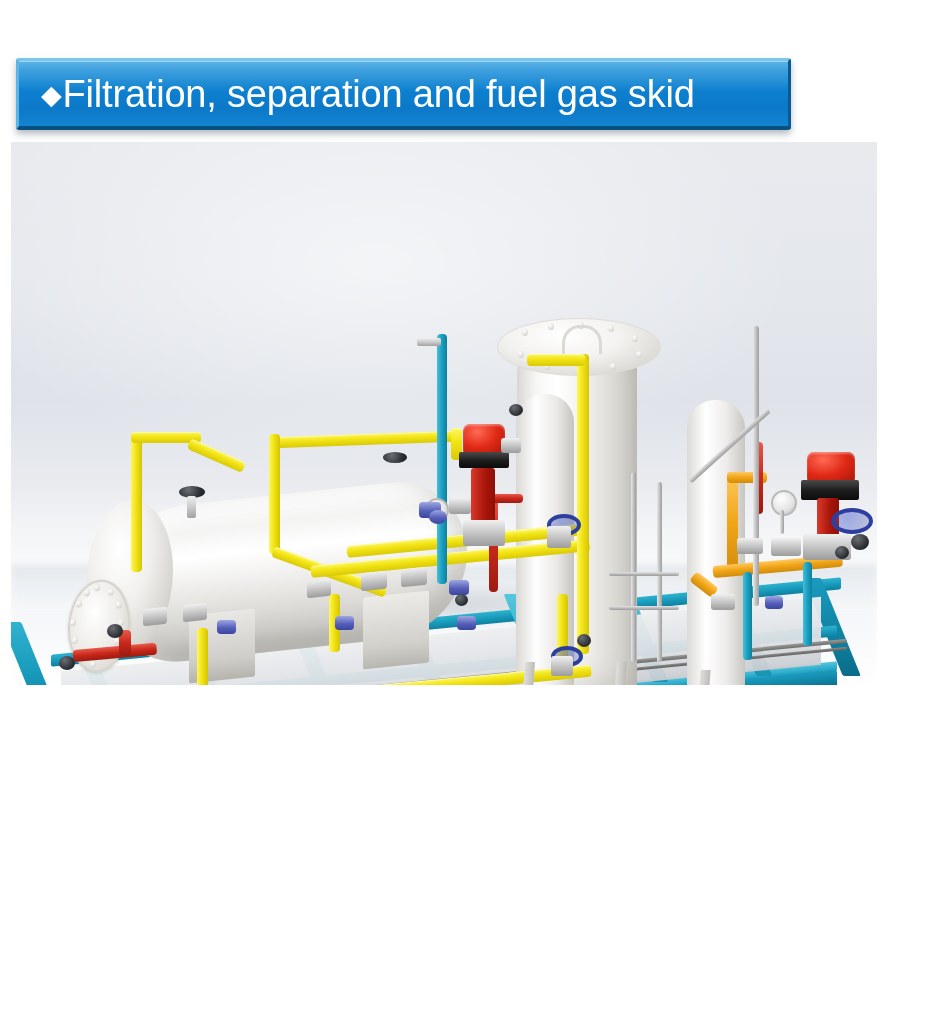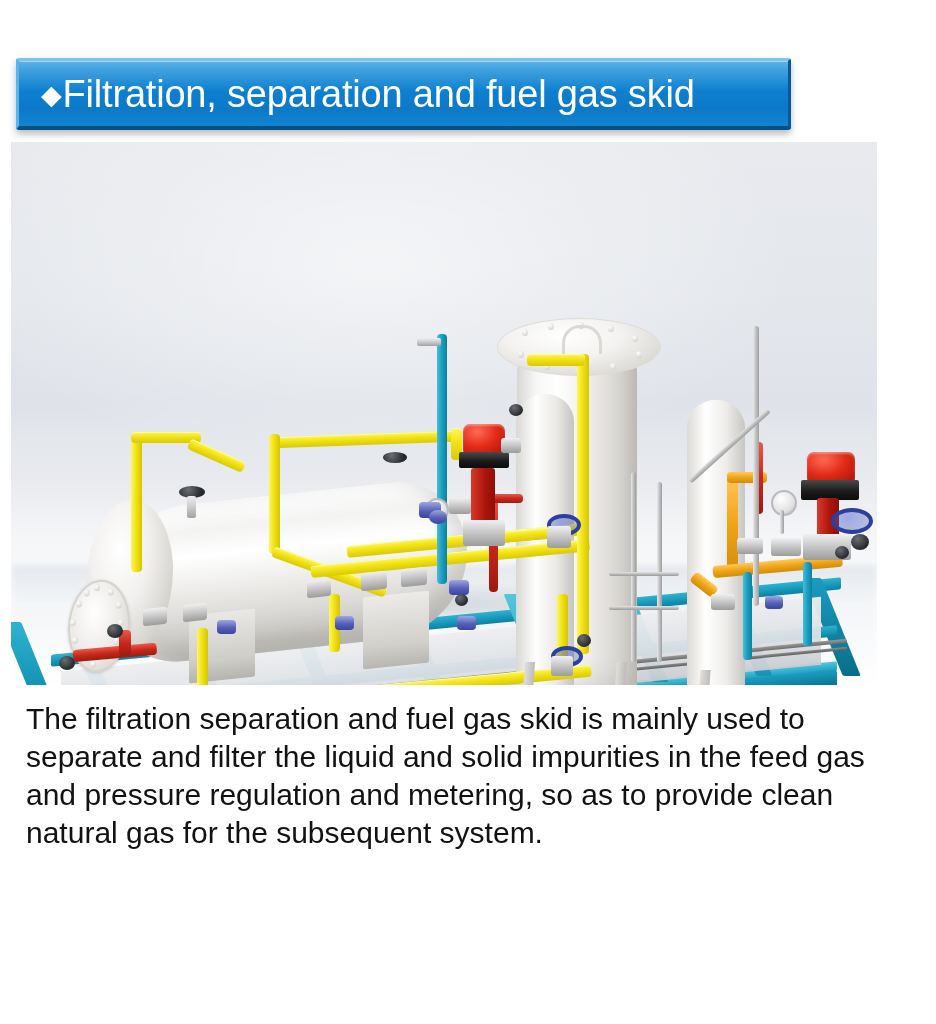--- a/index.html
+++ b/index.html
@@ -445,14 +445,13 @@
     <div style="position:absolute; left:512px; top:520px; width:10px; height:58px; background:linear-gradient(to right,#e0dfdc,#bdbbb7); transform:skewX(-4deg);"></div>
     <div style="position:absolute; left:604px; top:520px; width:10px; height:52px; background:linear-gradient(to right,#e0dfdc,#bdbbb7); transform:skewX(-4deg);"></div>
     <div style="position:absolute; left:688px; top:528px; width:10px; height:46px; background:linear-gradient(to right,#e0dfdc,#bdbbb7); transform:skewX(-4deg);"></div>
     <div class="pipe teal" style="left:732px; top:430px; width:9px; height:88px;"></div>
     <div class="pipe teal" style="left:792px; top:420px; width:9px; height:84px;"></div>
 
   </div>
 </div>
 
 <div class="body-copy">
-  <p>The filtration separation and fuel gas skid is mainly used to separate and filter the liquid and solid impurities in the feed gas and pressure regulation and metering, so as to provide clean natural gas for the subsequent system.</p>
 </div>
 
 </body></html>

